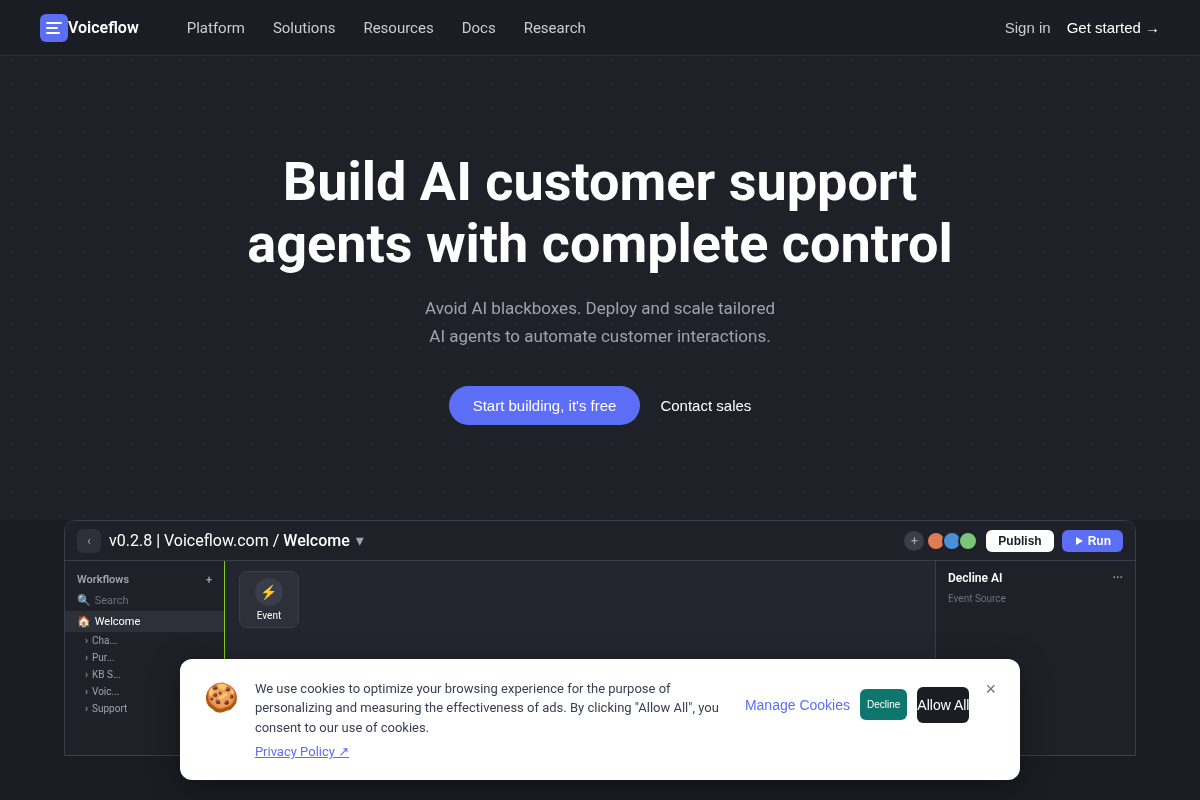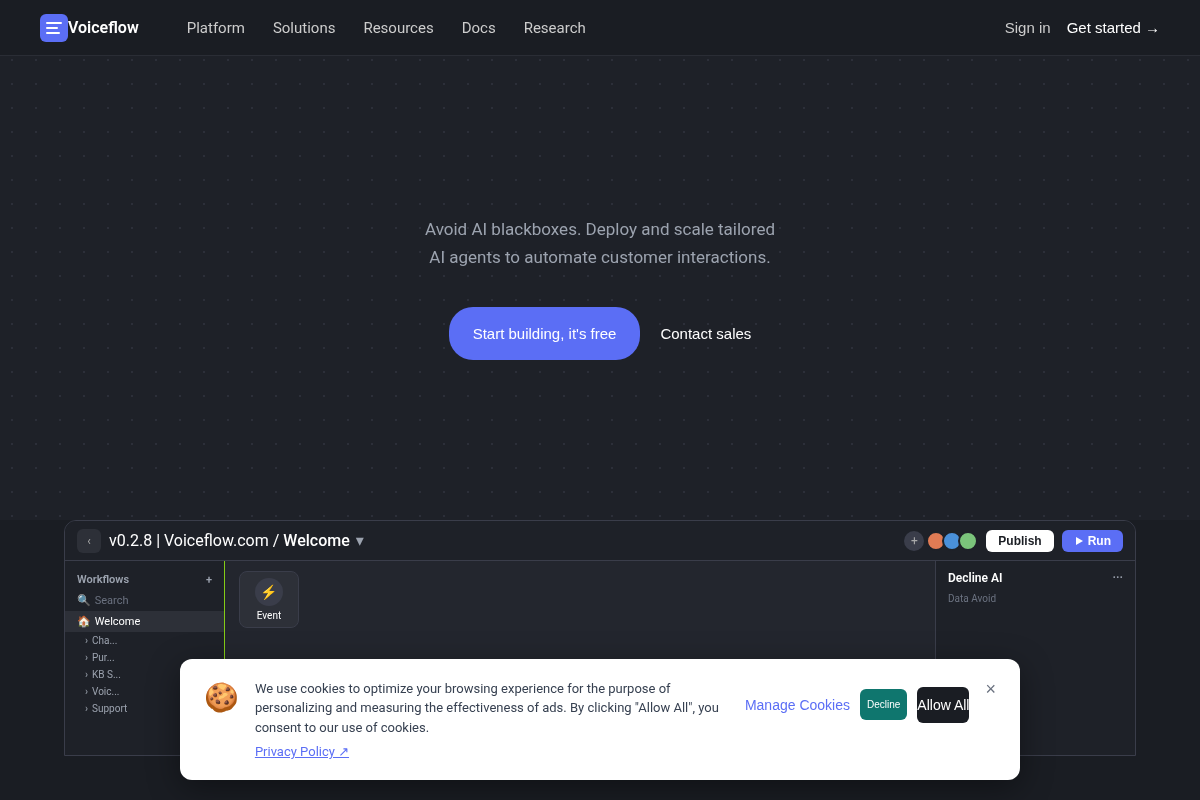--- a/index.html
+++ b/index.html
@@ -59,21 +59,21 @@
       font-size: 54px; font-weight: 700; line-height: 1.15; color: #fff; margin-bottom: 20px;
     }
     .hero-subtitle {
       font-size: 17px; color: #9ca3af; line-height: 1.6; margin-bottom: 36px;
     }
     .hero-buttons {
       display: flex; align-items: center; gap: 20px; justify-content: center;
     }
     .btn-primary {
       background: #5b6ef5; color: #fff; border: none; border-radius: 24px;
-      padding: 18px 24px; font-size: 15px; font-weight: 500; cursor: pointer;
+      padding: 11px 24px; font-size: 15px; font-weight: 500; cursor: pointer;
     }
     .btn-secondary {
       background: none; color: #fff; border: none; font-size: 15px; cursor: pointer;
     }
 
     
     .app-screenshot {
       margin: 0 64px;
       background: #23262e;
       border-radius: 12px 12px 0 0;
@@ -245,20 +245,21 @@
   </div>
   <div class="navbar-actions">
     <button class="signin-btn">Sign in</button>
     <button class="getstarted-btn">Get started →</button>
   </div>
 </nav>
 
 <section class="hero">
   <div class="hero-dots"></div>
   <div class="hero-content">
+    <h1 class="hero-title">Build AI customer support agents with complete control</h1>
     <p class="hero-subtitle">
       <span>Avoid AI blackboxes. Deploy and scale tailored</span><br>
       <span>AI agents to automate customer interactions.</span>
     </p>
     <div class="hero-buttons">
       <button class="btn-primary">Start building, it's free</button>
       <button class="btn-secondary">Contact sales</button>
     </div>
   </div>
 </section>
@@ -350,21 +351,21 @@
           <span>Check User Status</span>
         </div>
       </div>
     </div>
 
     <div class="app-right-panel">
       <div class="panel-title">
         <span>Decline AI</span>
         <span style="cursor:pointer;color:#9ca3af;">···</span>
       </div>
-      <div class="panel-label">Data Avoid</div>
+      <div class="panel-label">Event Source</div>
     </div>
   </div>
 </div>
 
 <div class="cookie-banner">
   <span class="cookie-icon">🍪</span>
   <div class="cookie-text">
     <p>We use cookies to optimize your browsing experience for the purpose of personalizing and measuring the effectiveness of ads. By clicking "Allow All", you consent to our use of cookies.</p>
     <a class="cookie-privacy-link">Privacy Policy ↗</a>
   </div>

